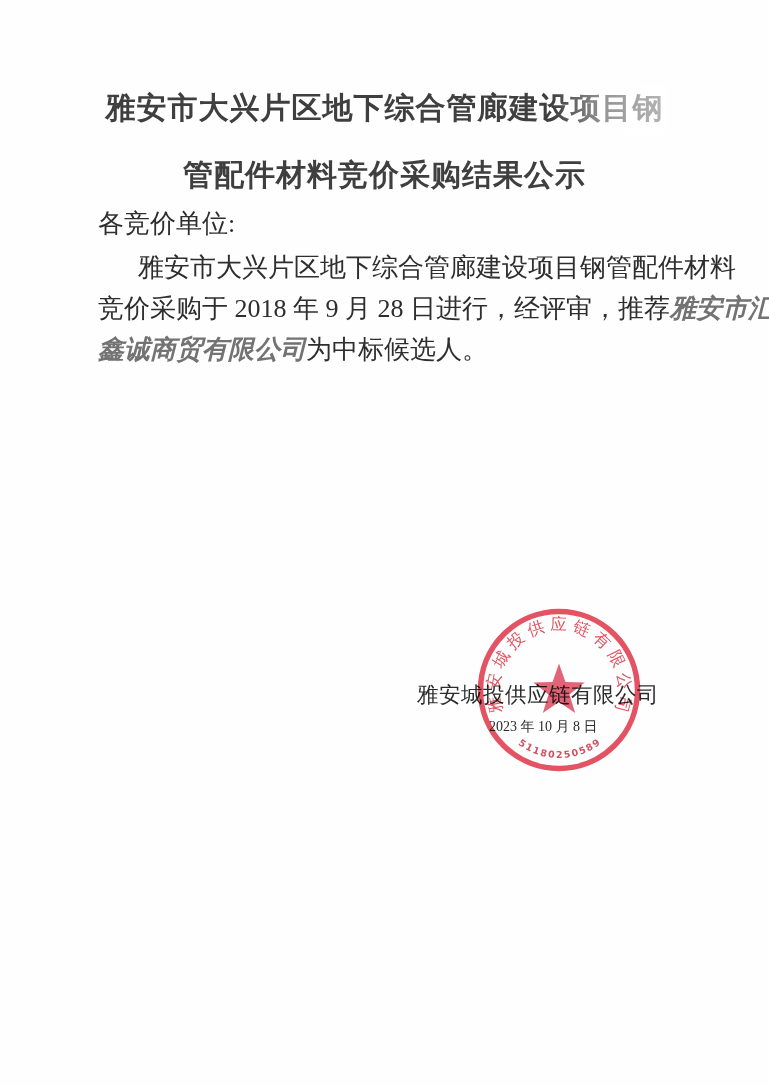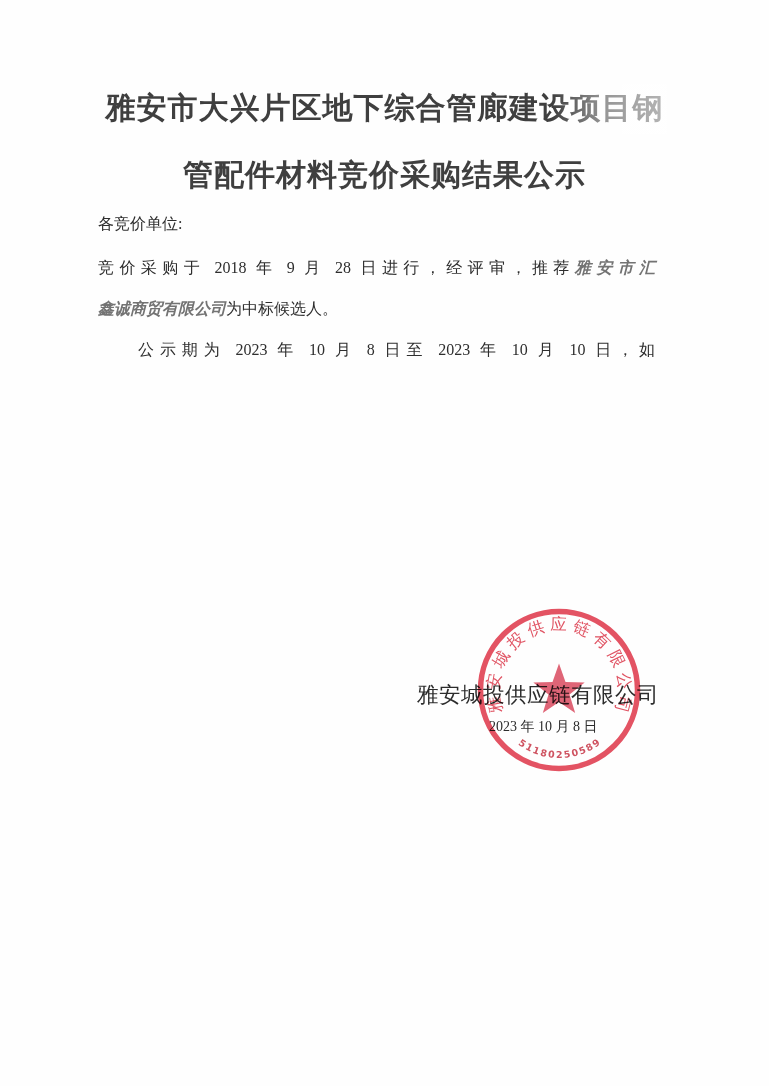--- a/index.html
+++ b/index.html
@@ -28,21 +28,21 @@
   #title2 { top: 153px; }
   .scan-fade {
     position: absolute; left: 552px; top: 84px;
     width: 115px; height: 50px;
     background: linear-gradient(90deg, rgba(255,255,255,0) 0%, rgba(255,255,255,0.45) 45%, rgba(255,255,255,0.62) 100%);
     pointer-events: none;
   }
   
   .body-block {
     position: absolute; left: 98px; top: 203px; width: 557px;
-    font-size: 16px; line-height: 41px;
+    font-size: 26px; line-height: 41px;
     color: #2e2e2e;
   }
   .salutation { margin-bottom: 3px; text-align: left; }
   .line {
     text-align: justify;
     text-align-last: justify;
     text-justify: inter-character;
     white-space: nowrap;
   }
   .line.indent { text-indent: 40px; }
@@ -73,26 +73,26 @@
 
 <div class="page">
 
   <div id="title1" class="title-line">雅安市大兴片区地下综合管廊建设项目钢</div>
   <div id="title2" class="title-line">管配件材料竞价采购结果公示</div>
   <div class="scan-fade"></div>
 
   <div class="body-block">
     <div class="salutation">各竞价单位:</div>
 
+    <div class="line indent">雅安市大兴片区地下综合管廊建设项目钢管配件材料</div>
 
     <div class="line"><span>竞价采购于 2018 年 9 月 28 日进行，经评审，推荐</span><span class="bold-seg">雅安市汇</span></div>
 
     <div class="line para-end"><span class="bold-seg">鑫诚商贸有限公司</span><span>为中标候选人。</span></div>
 
-    <div class="line indent">公示期为 2023 年 10 月 8 日至 2023 年 10 月 10 日，如</div>
   </div>
 
   <div class="sig-company">雅安城投供应链有限公司</div>
   <div class="sig-date">2023 年 10 月 8 日</div>
 
   <svg class="stamp" viewBox="0 0 178 178" xmlns="http://www.w3.org/2000/svg">
     <circle cx="89" cy="89" r="78.5" fill="none" stroke="#e13b4d" stroke-width="5.5"></circle>
     <path id="arcTop" d="M 33.8 112.4 A 60 60 0 1 1 144.2 112.4" fill="none"></path>
     <text font-size="16.5" fill="#dd3b4d" letter-spacing="5">
       <textPath href="#arcTop" startOffset="2">雅安城投供应链有限公司</textPath>

